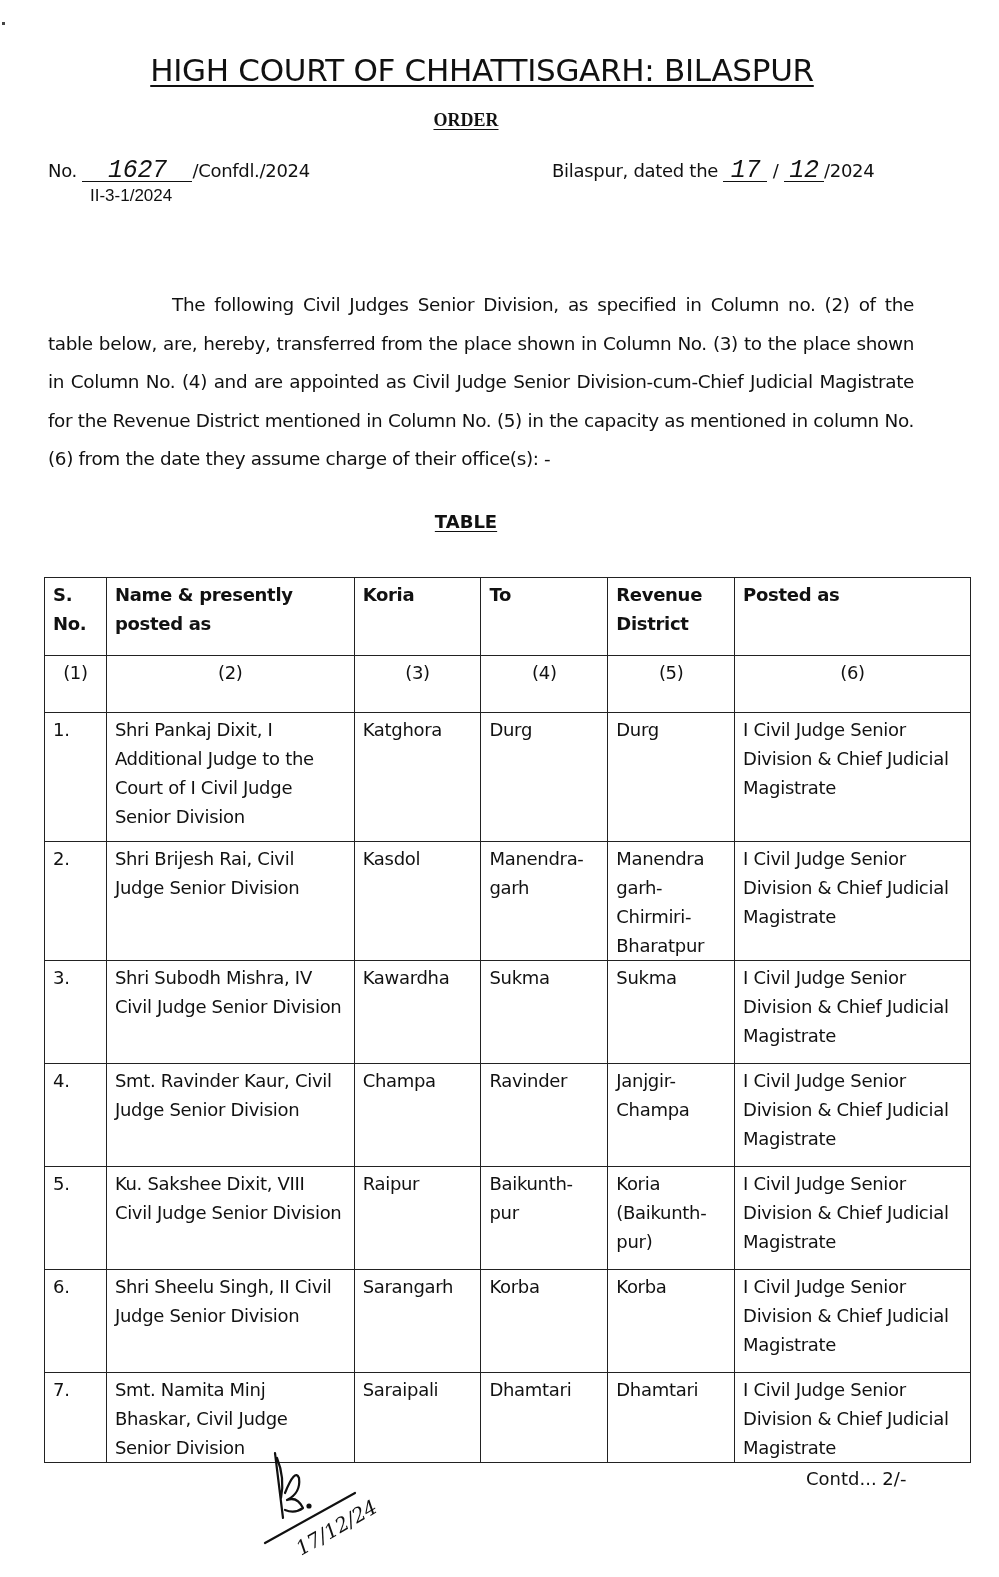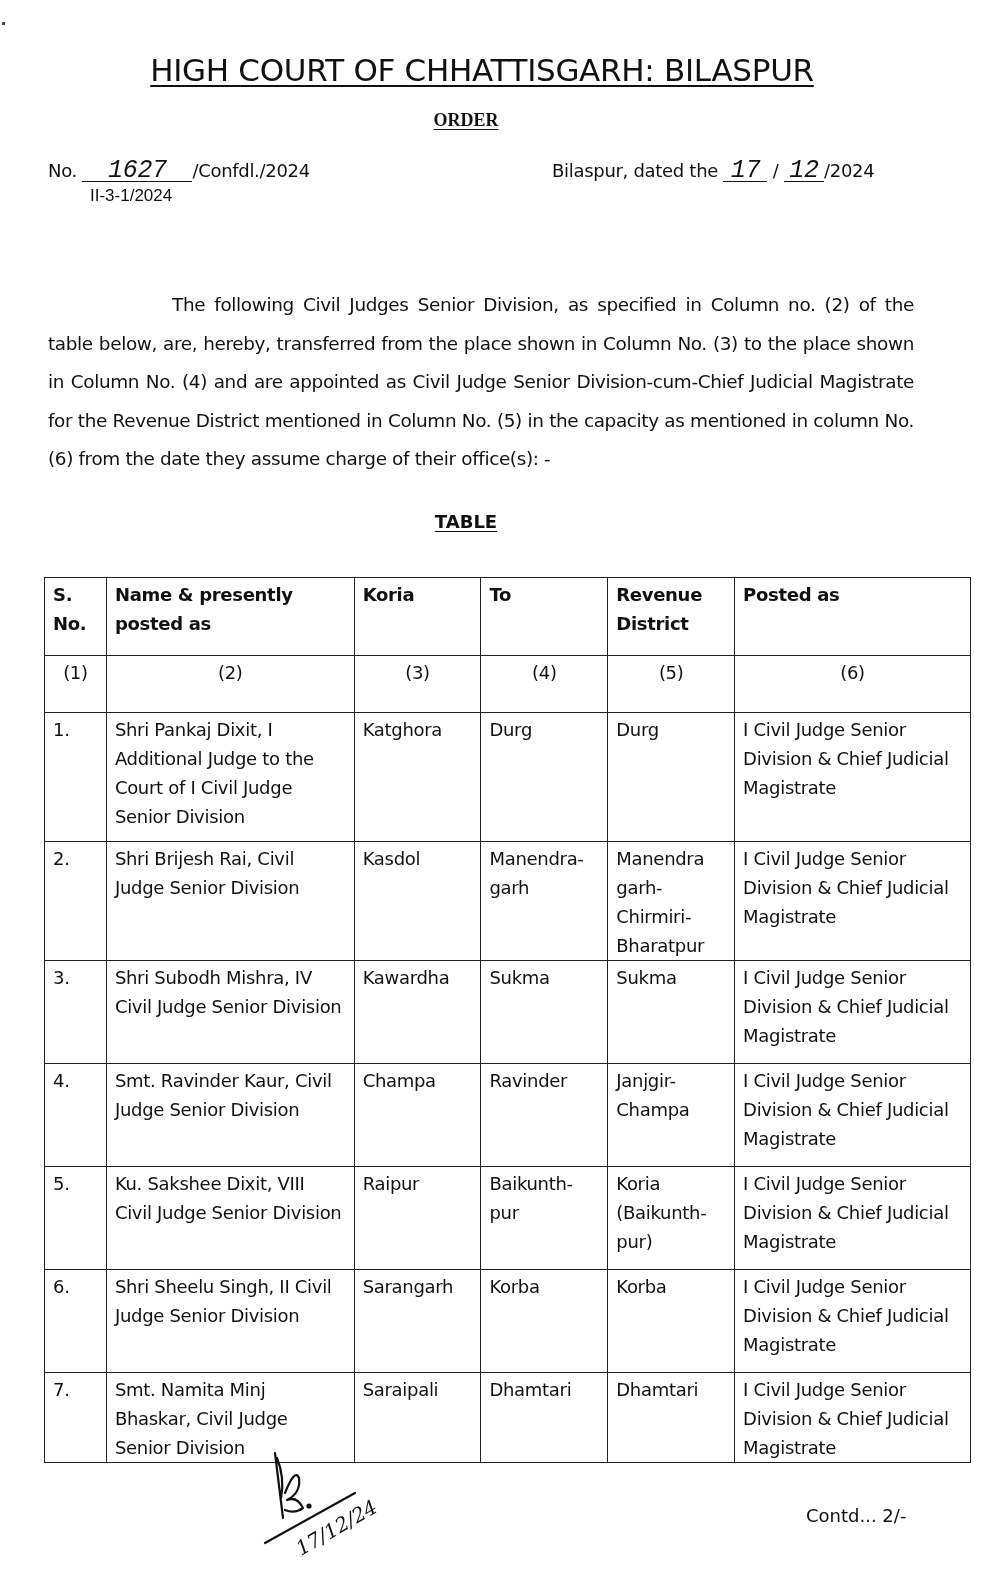--- a/index.html
+++ b/index.html
@@ -53,21 +53,21 @@
   tr.colnum { height: 57px; }
   tr.colnum td { text-align: center; padding-top: 2px; }
   tr.r1 { height: 129px; }
   tr.r2 { height: 104px; }
   tr.rn { height: 103px; }
   tr.r7 { height: 77px; }
   .just { text-align: justify; text-align-last: left; }
   .sig {
     position: absolute; left: 255px; top: 1448px; width: 170px; height: 110px;
   }
-  .contd { position: absolute; left: 806px; top: 1505px; font-size: 18px; }
+  .contd { position: absolute; left: 806px; top: 1468px; font-size: 18px; }
   .corner-mark { position: absolute; left: 2px; top: 22px; width: 3px; height: 3px; background: #444; }
 </style>
 </head>
 <body>
 
 <div class="corner-mark"></div>
 
 <div class="title">HIGH COURT OF CHHATTISGARH: BILASPUR</div>
 <div class="order">ORDER</div>
 

